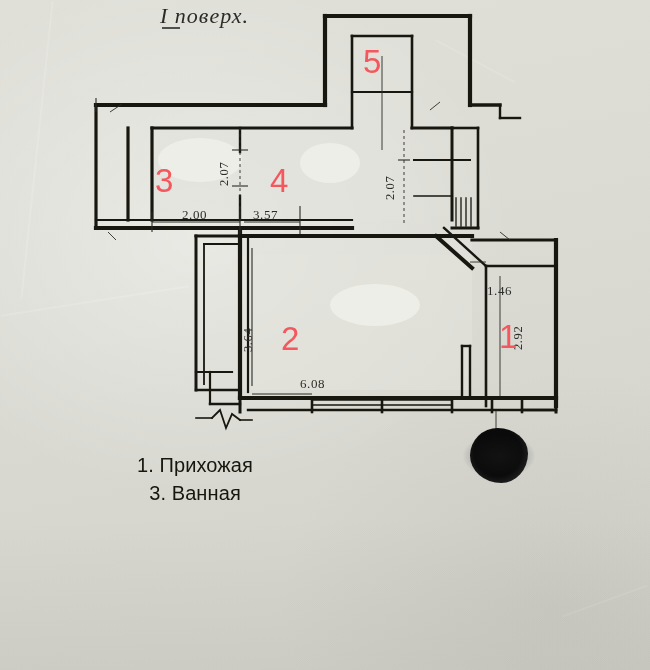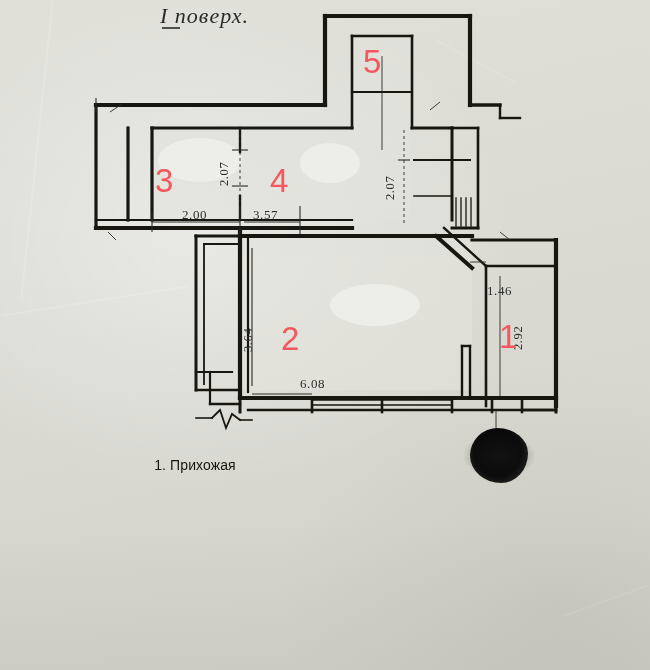--- a/index.html
+++ b/index.html
@@ -49,21 +49,21 @@
     font-size:22px;
     fill:#2a2a28;
     letter-spacing:1px;
   }
   .legend{
     position:absolute;
     left:0;top:452px;
     width:390px;
     text-align:center;
     font-family:"Liberation Sans", sans-serif;
-    font-size:14px;
+    font-size:20px;
     color:#16160f;
     line-height:27.5px;
     letter-spacing:.1px;
   }
   .legend div{white-space:nowrap;}
   .blot{
     position:absolute;
     left:470px;top:428px;
     width:58px;height:55px;
     border-radius:48% 52% 46% 54% / 50% 46% 54% 50%;
@@ -250,13 +250,14 @@
   <g>
     <text class="hand" x="160" y="23">I поверх.</text>
     <path d="M162 28 L180 28" stroke="#2a2a28" stroke-width="1.6" fill="none"></path>
   </g>
 </svg>
 
 <div class="blot"></div>
 
 <div class="legend">
   <div>1. Прихожая</div>
+  <div>3. Ванная</div>
 </div>
 
 </body></html>

